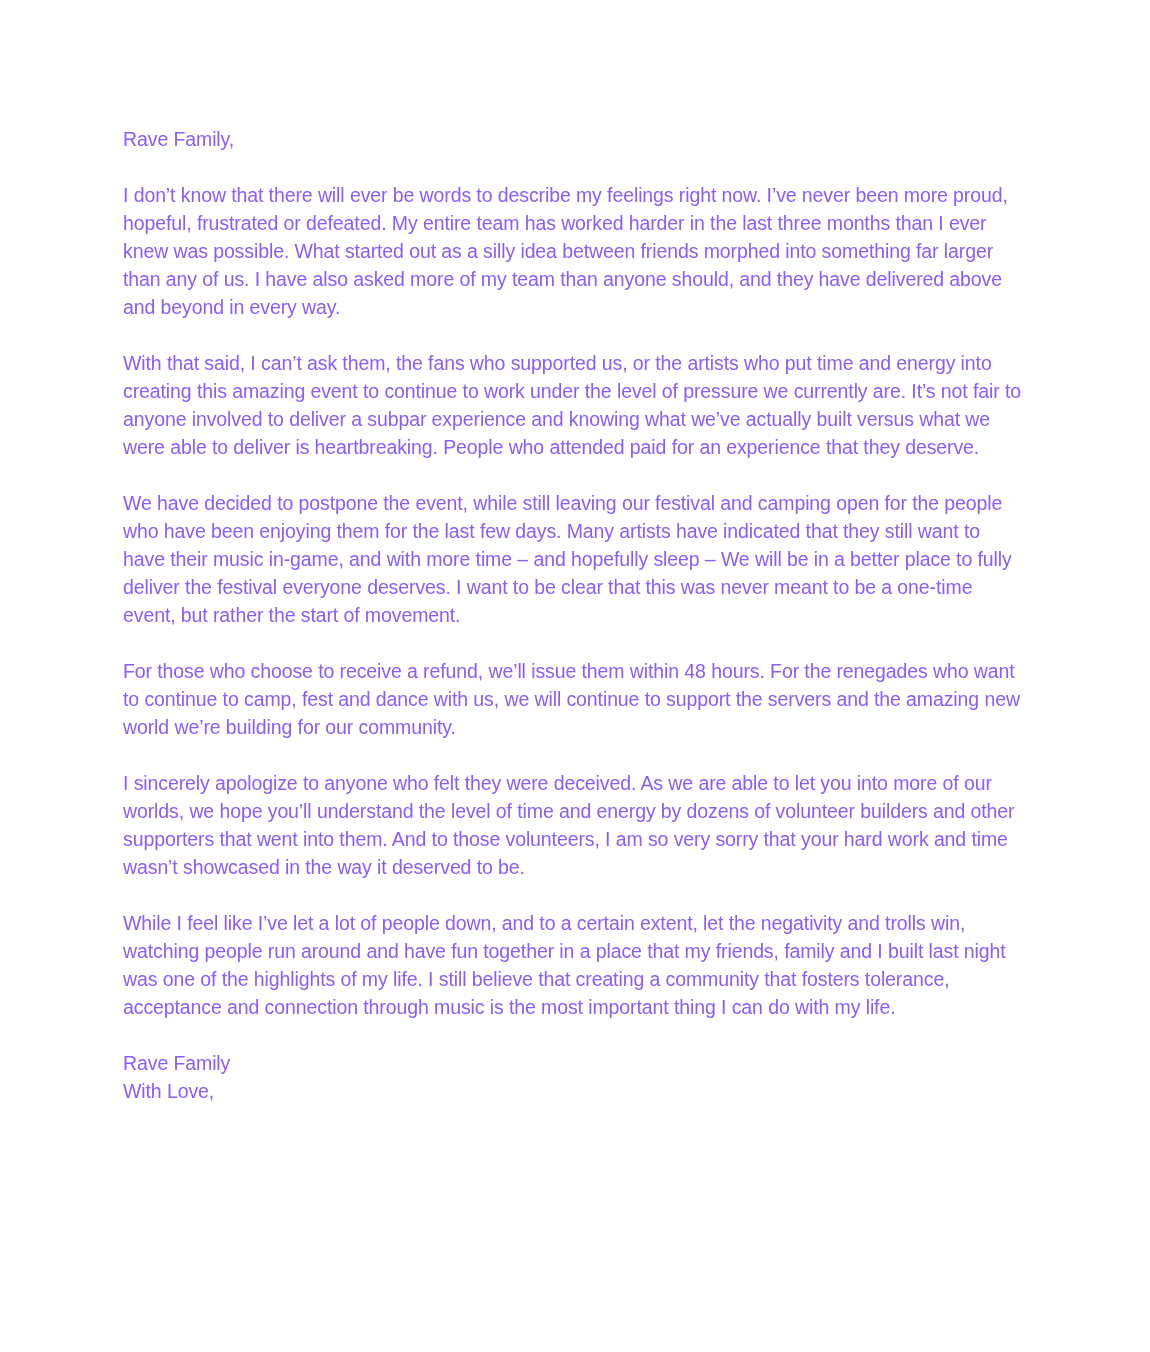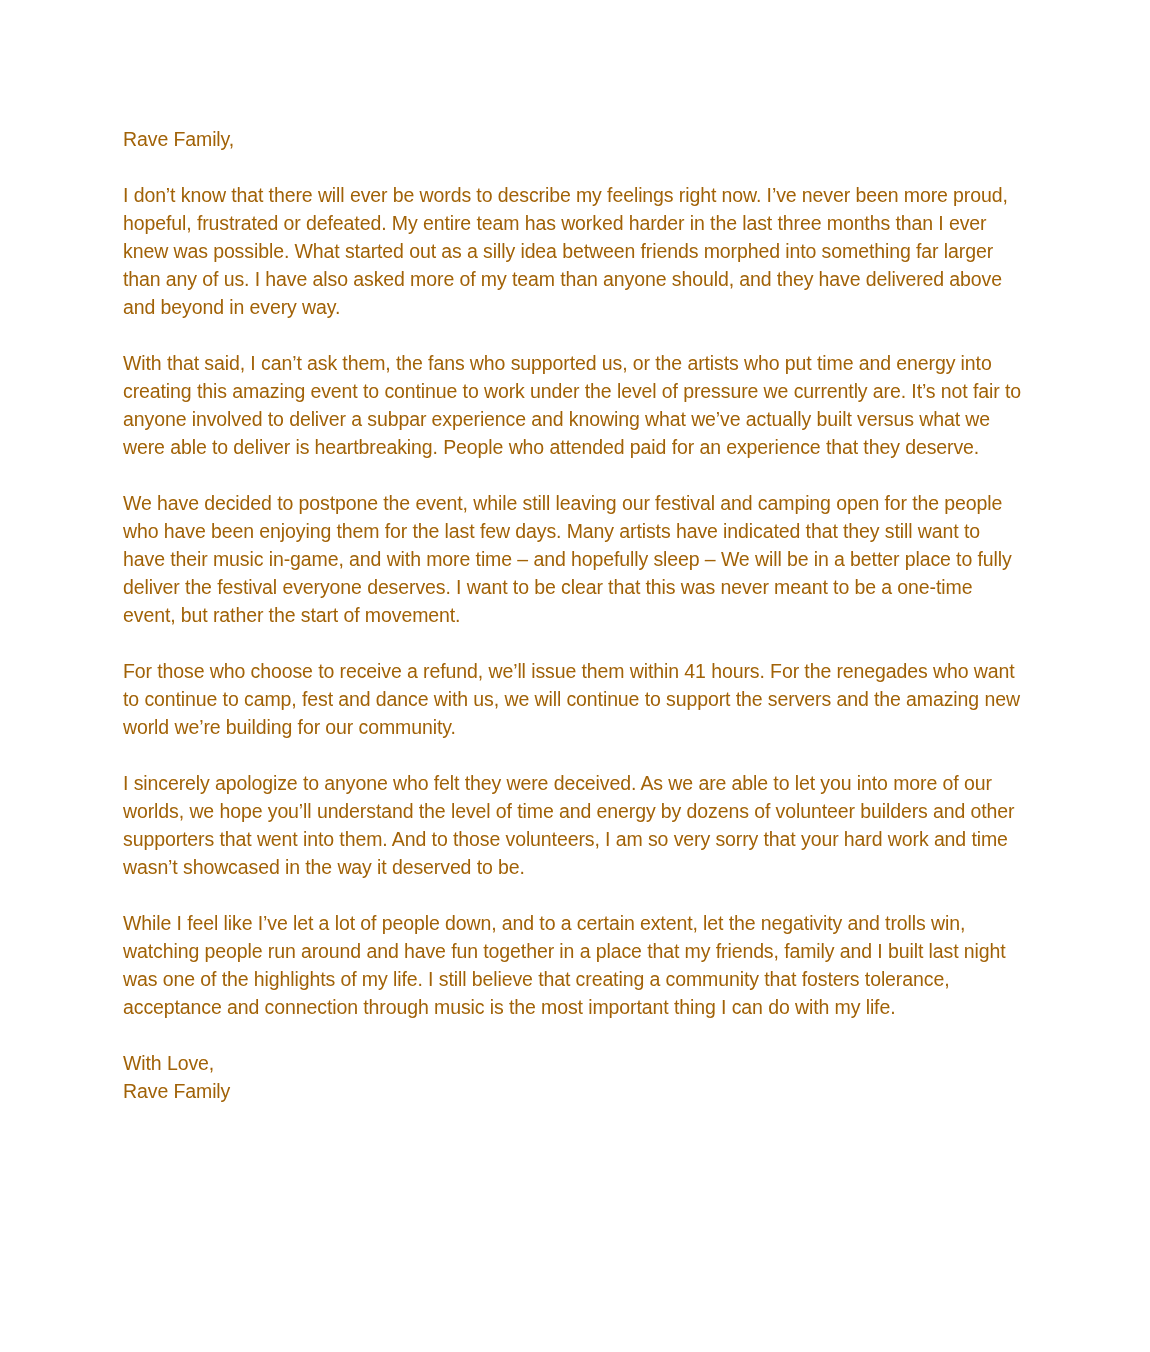--- a/index.html
+++ b/index.html
@@ -9,21 +9,21 @@
     font-family: "Liberation Sans", "DejaVu Sans", sans-serif;
   }
   .page {
     width: 1150px;
     height: 1352px;
     background: #ffffff;
     padding: 125px 130px 0 123px;
   }
   .letter {
     width: 900px;
-    color: #a16207;
+    color: #8b5cf6;
     font-size: 19.5px;
     line-height: 28px;
     letter-spacing: -0.1px;
     font-weight: 400;
   }
   .letter p {
     margin-bottom: 28px;
   }
   .salutation { margin-bottom: 28px; }
   .signoff-block p { margin-bottom: 0; }
@@ -35,26 +35,26 @@
   <div class="letter">
 
     <p class="salutation">Rave Family,</p>
 
     <p>I don’t know that there will ever be words to describe my feelings right now. I’ve never been more proud, hopeful, frustrated or defeated. My entire team has worked harder in the last three months than I ever knew was possible. What started out as a silly idea between friends morphed into something far larger than any of us. I have also asked more of my team than anyone should, and they have delivered above and beyond in every way.</p>
 
     <p>With that said, I can’t ask them, the fans who supported us, or the artists who put time and energy into creating this amazing event to continue to work under the level of pressure we currently are. It’s not fair to anyone involved to deliver a subpar experience and knowing what we’ve actually built versus what we were able to deliver is heartbreaking. People who attended paid for an experience that they deserve.</p>
 
     <p>We have decided to postpone the event, while still leaving our festival and camping open for the people who have been enjoying them for the last few days. Many artists have indicated that they still want to have their music in-game, and with more time – and hopefully sleep – We will be in a better place to fully deliver the festival everyone deserves. I want to be clear that this was never meant to be a one-time event, but rather the start of movement.</p>
 
-    <p>For those who choose to receive a refund, we’ll issue them within 41 hours. For the renegades who want to continue to camp, fest and dance with us, we will continue to support the servers and the amazing new world we’re building for our community.</p>
+    <p>For those who choose to receive a refund, we’ll issue them within 48 hours. For the renegades who want to continue to camp, fest and dance with us, we will continue to support the servers and the amazing new world we’re building for our community.</p>
 
     <p>I sincerely apologize to anyone who felt they were deceived. As we are able to let you into more of our worlds, we hope you’ll understand the level of time and energy by dozens of volunteer builders and other supporters that went into them. And to those volunteers, I am so very sorry that your hard work and time wasn’t showcased in the way it deserved to be.</p>
 
     <p>While I feel like I’ve let a lot of people down, and to a certain extent, let the negativity and trolls win, watching people run around and have fun together in a place that my friends, family and I built last night was one of the highlights of my life. I still believe that creating a community that fosters tolerance, acceptance and connection through music is the most important thing I can do with my life.</p>
 
 
     <div class="signoff-block">
+      <p>Rave Family</p>
       <p>With Love,</p>
-      <p>Rave Family</p>
     </div>
 
   </div>
 </div>
 
 </body></html>

